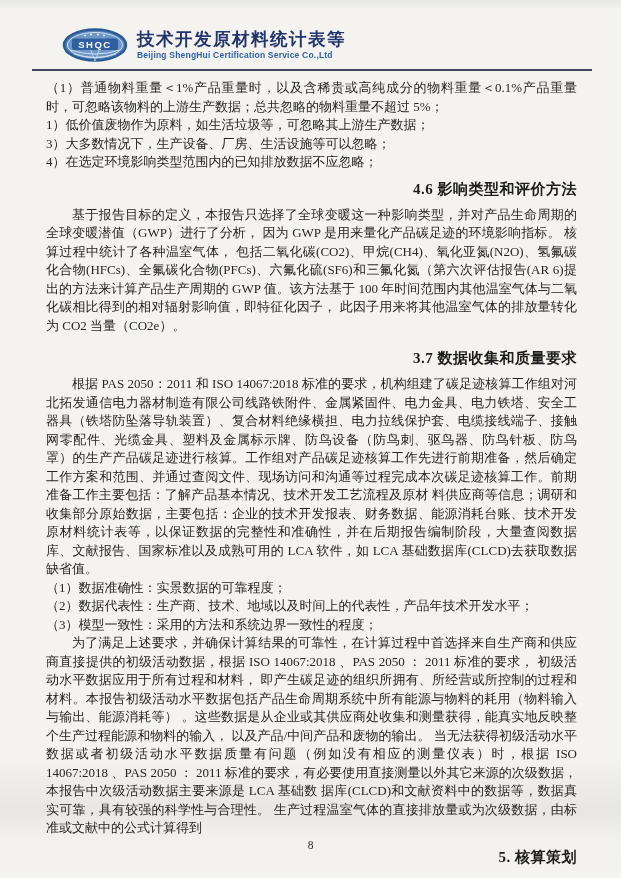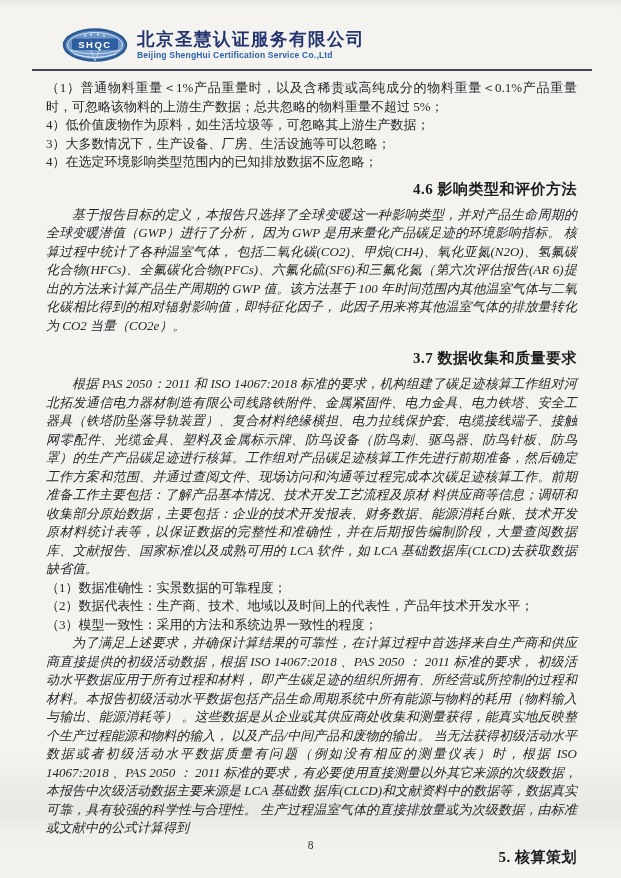--- a/index.html
+++ b/index.html
@@ -43,21 +43,21 @@
     background: #43465a;
     margin: 5px 29px 0 32px;
   }
   
   .doc-body {
     padding: 8px 44px 0 46px;
     font-size: 13px; line-height: 18.5px;
     text-align: justify;
   }
   .doc-body p { margin: 0; }
-  .indent { text-indent: 2em; font-style: italic; }
+  .indent { text-indent: 2em; }
   h2.sec {
     font-size: 15px; font-weight: bold; color: #1c1c1c;
     margin: 7px 0 7px 0; line-height: 20px;
     letter-spacing: 0.5px; text-align: right;
   }
   h2.sec-47 { margin-top: 13px; }
   h2.sec-5 { margin-top: 9px; }
   .pagenum {
     position: absolute; bottom: 27px; left: 0; right: 0;
     text-align: center; font-size: 11.5px; color: #333;
@@ -76,30 +76,30 @@
       <path d="M12,27 Q33,34 54,27" stroke="#cfe0f0" stroke-width="1" fill="none"></path>
       <path d="M24,11 Q33,34 33,34 M42,11 Q33,34 33,34" stroke="#cfe0f0" stroke-width="0.8" fill="none"></path>
       <circle cx="23" cy="8.5" r="1" fill="#e8f0fa"></circle>
       <circle cx="29" cy="7.5" r="1" fill="#e8f0fa"></circle>
       <circle cx="36" cy="7.5" r="1" fill="#e8f0fa"></circle>
       <circle cx="42" cy="8.5" r="1" fill="#e8f0fa"></circle>
       <rect x="10" y="11.5" width="46" height="11.5" rx="2" fill="#2f5fa0"></rect>
       <text x="33" y="21" text-anchor="middle" font-size="9.5" font-weight="bold" font-family="Liberation Sans, DejaVu Sans, sans-serif" fill="#ffffff" letter-spacing="1.5">SHQC</text>
     </svg>
     <div class="names">
-      <div class="company-cn">北京圣慧认证服务有限公司</div>
+      <div class="company-cn">技术开发原材料统计表等</div>
       <div class="company-en">Beijing ShengHui Certification Service  Co.,Ltd</div>
     </div>
   </header>
 
   <hr class="header-rule">
 
   <main class="doc-body">
     <p>（1）普通物料重量＜1%产品重量时，以及含稀贵或高纯成分的物料重量＜0.1%产品重量时，可忽略该物料的上游生产数据；总共忽略的物料重量不超过 5%；</p>
-    <p>4）低价值废物作为原料，如生活垃圾等，可忽略其上游生产数据；</p>
+    <p>1）低价值废物作为原料，如生活垃圾等，可忽略其上游生产数据；</p>
     <p>3）大多数情况下，生产设备、厂房、生活设施等可以忽略；</p>
     <p>4）在选定环境影响类型范围内的已知排放数据不应忽略；</p>
 
     <h2 class="sec">4.6 影响类型和评价方法</h2>
     <p class="indent">基于报告目标的定义，本报告只选择了全球变暖这一种影响类型，并对产品生命周期的全球变暖潜值（GWP）进行了分析， 因为 GWP 是用来量化产品碳足迹的环境影响指标。 核算过程中统计了各种温室气体， 包括二氧化碳(CO2)、甲烷(CH4)、氧化亚氮(N2O)、氢氟碳化合物(HFCs)、全氟碳化合物(PFCs)、六氟化硫(SF6)和三氟化氮（第六次评估报告(AR 6)提出的方法来计算产品生产周期的 GWP 值。该方法基于 100 年时间范围内其他温室气体与二氧化碳相比得到的相对辐射影响值，即特征化因子， 此因子用来将其他温室气体的排放量转化为 CO2 当量（CO2e）。</p>
 
     <h2 class="sec sec-47">3.7 数据收集和质量要求</h2>
     <p class="indent">根据 PAS 2050：2011 和 ISO 14067:2018 标准的要求，机构组建了碳足迹核算工作组对河北拓发通信电力器材制造有限公司线路铁附件、金属紧固件、电力金具、电力铁塔、安全工器具（铁塔防坠落导轨装置）、复合材料绝缘横担、电力拉线保护套、电缆接线端子、接触网零配件、光缆金具、塑料及金属标示牌、防鸟设备（防鸟刺、驱鸟器、防鸟针板、防鸟罩）的生产产品碳足迹进行核算。工作组对产品碳足迹核算工作先进行前期准备，然后确定工作方案和范围、并通过查阅文件、现场访问和沟通等过程完成本次碳足迹核算工作。前期准备工作主要包括：了解产品基本情况、技术开发工艺流程及原材 料供应商等信息；调研和收集部分原始数据，主要包括：企业的技术开发报表、财务数据、能源消耗台账、技术开发原材料统计表等，以保证数据的完整性和准确性，并在后期报告编制阶段，大量查阅数据库、文献报告、国家标准以及成熟可用的 LCA 软件，如 LCA 基础数据库(CLCD)去获取数据缺省值。</p>
     <p>（1）数据准确性：实景数据的可靠程度；</p>
     <p>（2）数据代表性：生产商、技术、地域以及时间上的代表性，产品年技术开发水平；</p>

